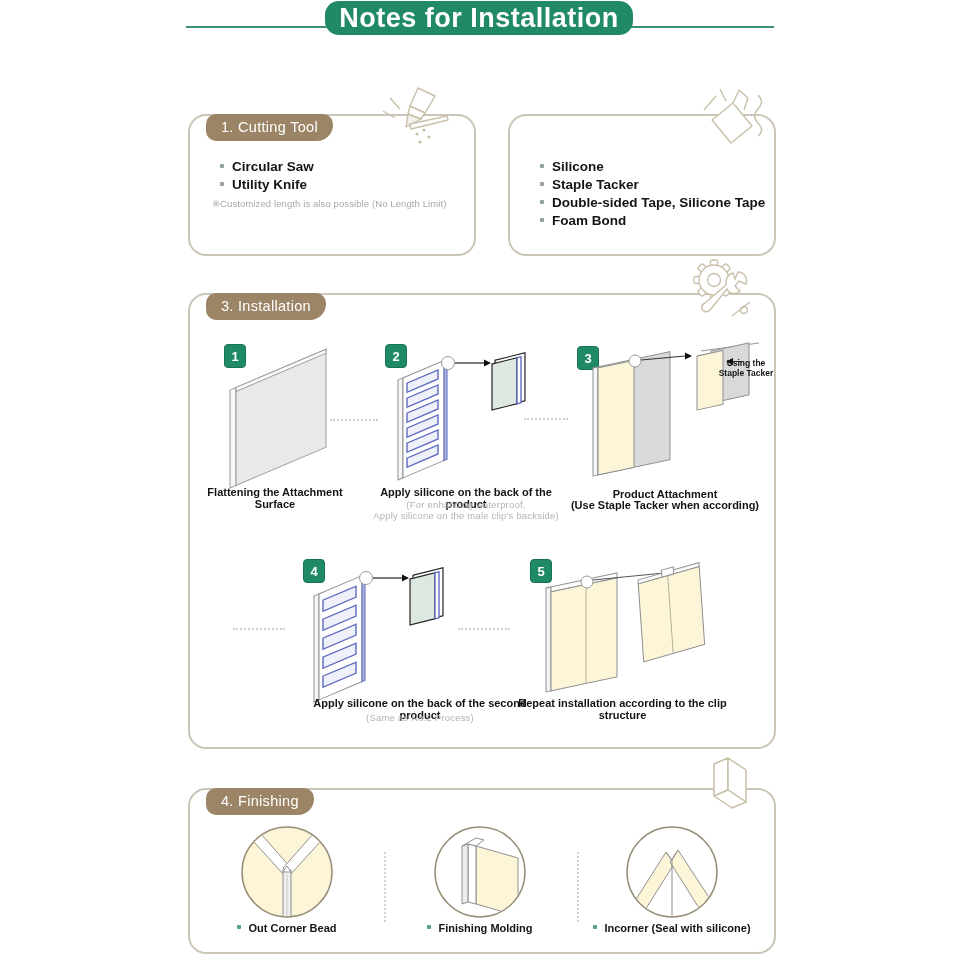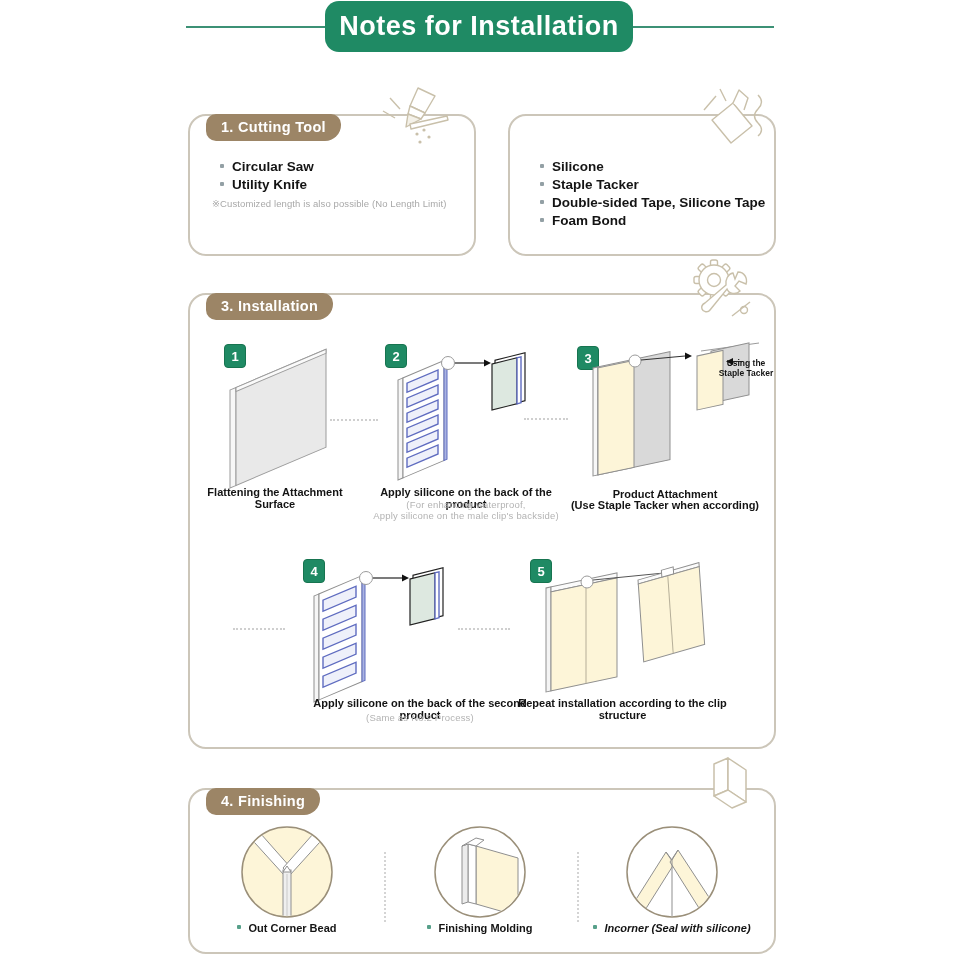--- a/index.html
+++ b/index.html
@@ -1,31 +1,31 @@
 <!DOCTYPE html>
 <html><head>
 <meta charset="utf-8">
 <style>
   html,body{margin:0;padding:0;background:#fff;}
   .canvas{position:relative;width:960px;height:960px;background:#fff;overflow:hidden;
           font-family:"Liberation Sans","DejaVu Sans",sans-serif;color:#111;}
 
   
   .hline{position:absolute;left:186px;top:26px;width:588px;height:2px;background:#3c9175;}
-  .title-badge{position:absolute;left:325px;top:1px;width:308px;height:51px;background:#1f8a64;
+  .title-badge{position:absolute;left:325px;top:1px;width:308px;height:34px;background:#1f8a64;
                border-radius:14px;color:#fff;font-weight:bold;font-size:27px;letter-spacing:.5px;
                display:flex;align-items:center;justify-content:center;}
 
   
   .sbox{position:absolute;border:2px solid #ccc6b9;border-radius:18px;background:#fff;}
   .box1{left:188px;top:114px;width:284px;height:138px;}
   .box2{left:508px;top:114px;width:264px;height:138px;}
   .box3{left:188px;top:293px;width:584px;height:452px;}
   .box4{left:188px;top:788px;width:584px;height:162px;}
-  .slabel{position:absolute;top:-2px;left:16px;background:#9c8566;color:#fff;font-weight:bold;
+  .slabel{position:absolute;top:-2px;left:16px;background:#9c8566;color:#fff;font-weight:normal;
           font-size:14.5px;letter-spacing:.3px;padding:5px 15px 6px;border-radius:10px 10px 16px 10px;}
 
   
   .items{position:absolute;left:30px;top:42px;list-style:none;margin:0;padding:0;}
   .items li{font-size:13.5px;font-weight:bold;line-height:18px;color:#141414;}
   .items li::before{content:"";display:inline-block;width:4px;height:4px;border-radius:1px;
                     background:#93a0a5;margin-right:8px;vertical-align:3px;}
   .note{position:absolute;left:22px;top:82px;font-size:9.5px;color:#a8a8a8;letter-spacing:.1px;}
 
   
@@ -299,17 +299,17 @@
 
   <div class="dot-v" style="left:384px;top:852px;height:70px;"></div>
   <div class="dot-v" style="left:577px;top:852px;height:70px;"></div>
 
   <div class="fin-cap" style="left:197px;width:180px;">
     <span class="b"></span><span>Out Corner Bead</span>
   </div>
   <div class="fin-cap" style="left:390px;width:180px;">
     <span class="b"></span><span>Finishing Molding</span>
   </div>
-  <div class="fin-cap" style="left:572px;width:200px;font-style:italic;">
+  <div class="fin-cap" style="left:572px;width:200px;">
     <span class="b"></span><span>Incorner (Seal with silicone)</span>
   </div>
 
 </div>
 
 </body></html>

